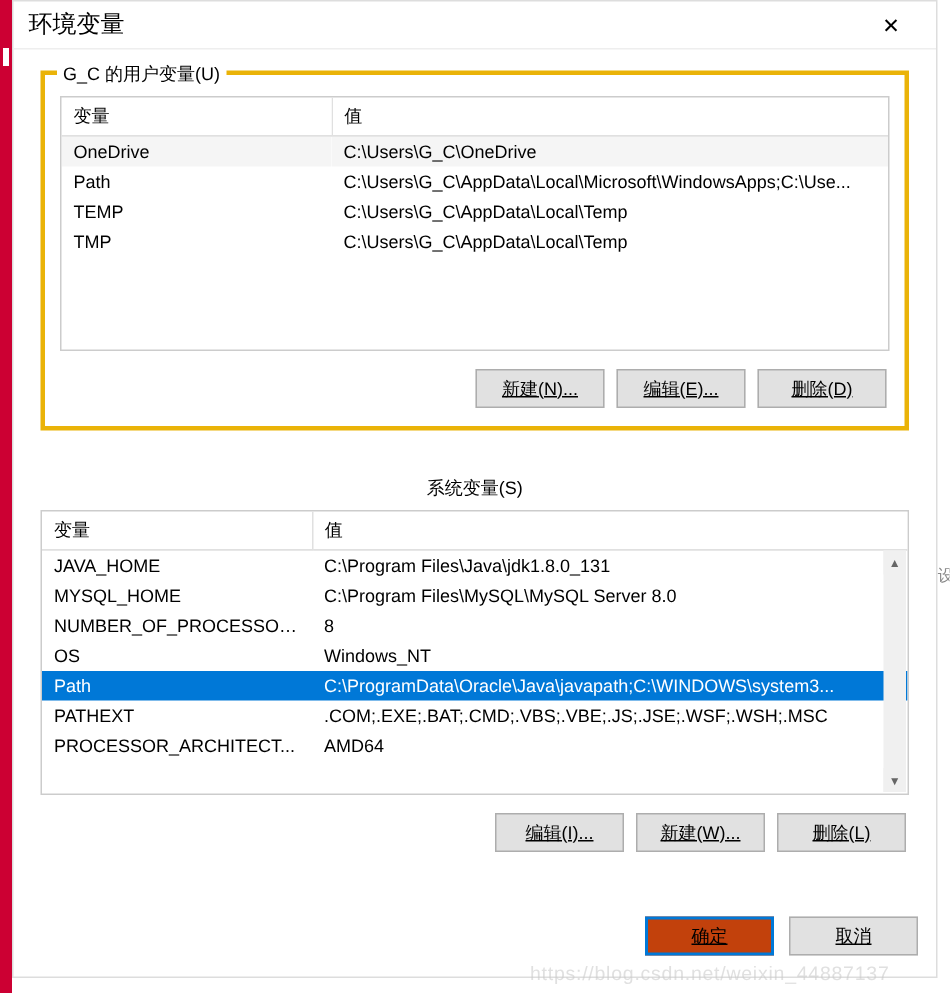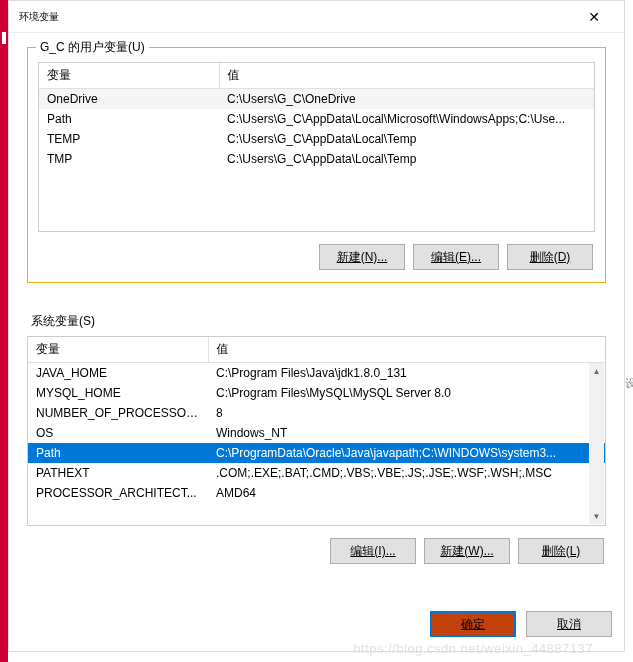--- a/index.html
+++ b/index.html
@@ -3,26 +3,26 @@
   <meta charset="utf-8">
   <style>
     * { box-sizing: border-box; margin: 0; padding: 0; }
     body { font-family: "Microsoft YaHei", "Segoe UI", Tahoma, sans-serif; font-size: 12px; background: #fff; color: #000; width: 633px; height: 662px; position: relative; }
     .left-edge { position: absolute; left: 0; top: 0; width: 8px; height: 662px; background: #cc0033; }
     .left-edge::after { content: ""; position: absolute; top: 32px; left: 2px; width: 4px; height: 12px; background: #fff; }
     .right-col { position: absolute; right: 0; top: 96px; width: 8px; height: 400px; color: #888; font-size: 11px; }
     .right-col div { margin-top: 280px; }
     .dialog { position: absolute; left: 8px; top: 0; right: 8px; bottom: 10px; background: #fff; border: 1px solid #ddd; display: flex; flex-direction: column; }
     .titlebar { height: 32px; display: flex; align-items: center; padding: 0 10px; border-bottom: 1px solid #eee; }
-    .titlebar-title { flex: 1; font-size: 10px; }
+    .titlebar-title { flex: 1; font-size: 16px; }
     .close-btn { width: 40px; height: 28px; display: flex; align-items: center; justify-content: center; font-size: 14px; cursor: default; }
     .content { flex: 1; padding: 14px 18px 10px 18px; display: flex; flex-direction: column; }
-    .groupbox { border: 1px solid #eab308; position: relative; padding: 14px 10px 10px 10px; margin-bottom: 30px; }
+    .groupbox { border: 3px solid #eab308; position: relative; padding: 14px 10px 10px 10px; margin-bottom: 30px; }
     .group-label { position: absolute; top: -9px; left: 8px; background: #fff; padding: 0 4px; font-size: 12px; }
-    .section-label { font-size: 12px; padding: 0 4px 6px 4px; }
+    .section-label { font-size: 12px; padding: 0 4px 6px 4px; text-align: center; }
     .table-wrap { border: 1px solid #ccc; height: 170px; overflow-y: auto; background: #fff; position: relative; }
     .table-wrap.second { height: 190px; }
     .table { width: 100%; border-collapse: collapse; table-layout: fixed; }
     .table th { text-align: left; font-weight: normal; font-size: 12px; padding: 4px 8px; border-bottom: 1px solid #e0e0e0; background: #fff; position: sticky; top: 0; }
     .col-var { width: 180px; }
     .table th + th { border-left: 1px solid #e0e0e0; }
     .table td { padding: 3px 8px; font-size: 12px; white-space: nowrap; overflow: hidden; text-overflow: ellipsis; }
     .table tr.selected td { background: #0078d7; color: #fff; }
     .table tr.alt td { background: #f5f5f5; }
     .btn-row { display: flex; justify-content: flex-end; gap: 8px; padding: 12px 2px 2px 2px; }

